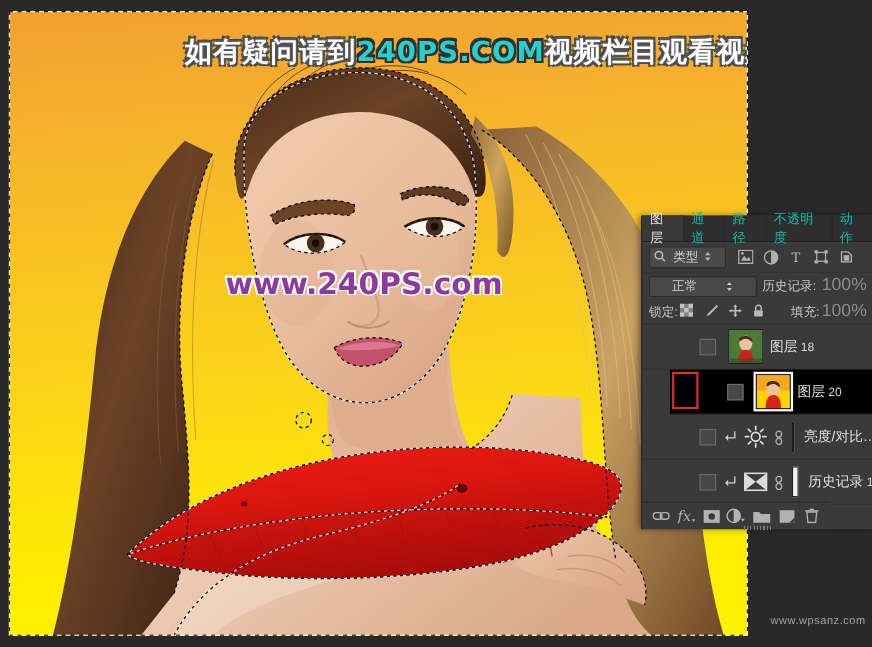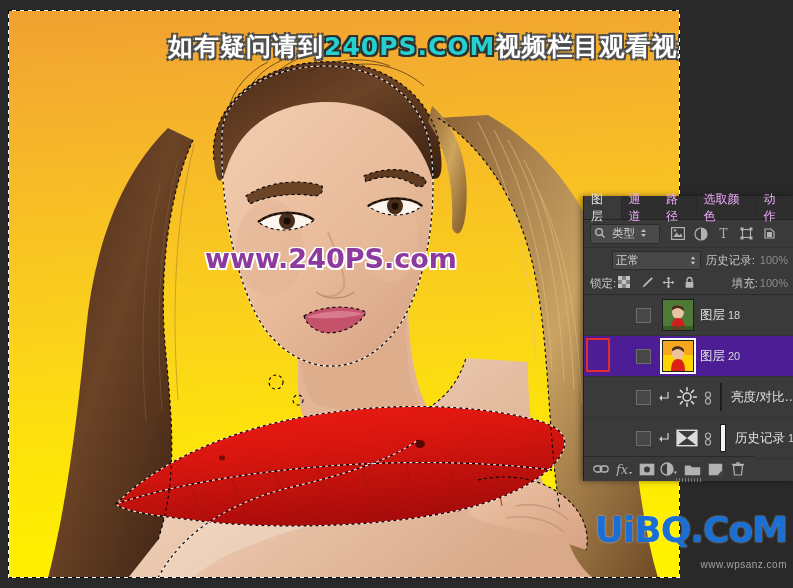--- a/index.html
+++ b/index.html
@@ -47,45 +47,45 @@
   #wm-logo .big{font-family:"DejaVu Sans",sans-serif;font-size:36px;font-weight:bold;
                 color:#1a6fd4;letter-spacing:-1px;line-height:1;display:block;
                 text-shadow:0 0 2px rgba(255,255,255,.6);}
   #wm-logo .sub{display:block;font-size:10px;color:#c9c9c9;opacity:.75;letter-spacing:.5px;margin-top:11px;}
 
   
   #layers-panel{position:absolute;left:583px;top:196px;width:210px;height:285px;
                 background:#3a3a3a;border-left:1px solid #1f1f1f;color:#c8c8c8;font-size:12px;
                 box-shadow:-2px 0 6px rgba(0,0,0,.45);}
   #panel-tabs{display:flex;height:23px;background:#2e2e2e;border-bottom:1px solid #222;align-items:stretch;}
-  .ptab{display:flex;align-items:center;padding:0 7px;font-size:12px;color:#f0abfc;
+  .ptab{display:flex;align-items:center;padding:0 7px;font-size:12px;color:#14b8a6;
         border-right:1px solid #292929;cursor:default;}
   .ptab.active{background:#3a3a3a;color:#e3e3e3;}
   #panel-tabs .spacer{flex:1;background:#2e2e2e;}
 
   .row{display:flex;align-items:center;height:24px;padding:0 6px;border-bottom:1px solid #323232;}
   #filter-row{background:#3a3a3a;height:27px;}
   .sel-type{display:flex;align-items:center;gap:4px;background:#4a4a4a;border:1px solid #2c2c2c;
             border-radius:2px;height:18px;padding:0 3px;min-width:62px;color:#d0d0d0;font-size:11.5px;}
   .mini-ico{width:14px;height:14px;opacity:.85;display:inline-block;}
   .filter-icons{display:flex;gap:9px;margin-left:11px;align-items:center;}
 
   #blend-row{height:24px;display:flex;align-items:center;padding:0 6px;gap:5px;}
   .combo{background:#484848;border:1px solid #2b2b2b;border-radius:2px;height:17px;
-         display:flex;align-items:center;justify-content:space-between;padding:0 3px;
-         width:104px;color:#cfcfcf;font-size:11.5px;margin-left:22px;}
+         display:flex;align-items:center;justify-content:space-between;padding:0 20px;
+         width:104px;color:#cfcfcf;font-size:11.5px;}
   .lbl{font-size:11.5px;color:#c6c6c6;white-space:nowrap;}
-  .val-dim{color:#8c8c8c;font-size:11px;}
+  .val-dim{color:#8c8c8c;font-size:16px;}
 
   #lock-row{height:22px;display:flex;align-items:center;padding:0 6px;gap:2px;border-bottom:1px solid #2c2c2c;}
   .lock-icons{display:flex;gap:8px;align-items:center;}
 
   #layer-list{background:#3a3a3a;}
   .layer-row{display:flex;align-items:center;height:40px;border-bottom:1px solid #323232;position:relative;padding-left:46px;}
-  .layer-row.selected{background:#4c1d95;}
+  .layer-row.selected{background:#000000;margin-left:25px;}
   .eye-cell{width:26px;height:40px;display:flex;align-items:center;justify-content:center;flex:0 0 26px;}
   .eye-box{width:13px;height:13px;border:1px solid #6d6d6d;background:#474747;}
   .eye-highlight{position:absolute;left:2px;top:2px;width:24px;height:34px;border:2px solid #e22b2b;box-sizing:border-box;}
   .thumb-cell{width:44px;display:flex;align-items:center;justify-content:center;flex:0 0 44px;}
   .thumb{width:30px;height:30px;border:1px solid #1d1d1d;background:#777;position:relative;overflow:hidden;}
   .thumb.selected-thumb{outline:2px solid #ffffff;outline-offset:0px;}
   .lname{font-size:12.5px;color:#e0e0e0;white-space:nowrap;}
   .lname .num{font-size:11px;color:#d6d6d6;margin-left:3px;}
   .adj-cell{width:18px;display:flex;align-items:center;justify-content:center;flex:0 0 18px;}
   .adjicon{width:22px;height:22px;}
@@ -277,38 +277,37 @@
       <div id="wm-mid">www.240PS.com</div>
 
       <div class="ants" id="sel-top"></div>
       <div class="ants" id="sel-bot"></div>
       <div class="ants v" id="sel-left"></div>
       <div class="ants v" id="sel-right"></div>
     </div>
   </div>
 
   <div id="wm-logo">
-    <span class="big">UiBQ.CoM</span>
     <span class="sub">www.wpsanz.com</span>
   </div>
 
   <div id="layers-panel">
 
     <div id="panel-tabs">
       <div class="ptab active">
           <span>图层</span>
         </div>
       <div class="ptab">
           <span>通道</span>
         </div>
       <div class="ptab">
           <span>路径</span>
         </div>
       <div class="ptab">
-          <span>选取颜色</span>
+          <span>不透明度</span>
         </div>
       <div class="ptab">
           <span>动作</span>
         </div>
       <div class="spacer"></div>
     </div>
 
     <div class="row" id="filter-row">
       <div class="sel-type">
         <span class="mini-ico">

